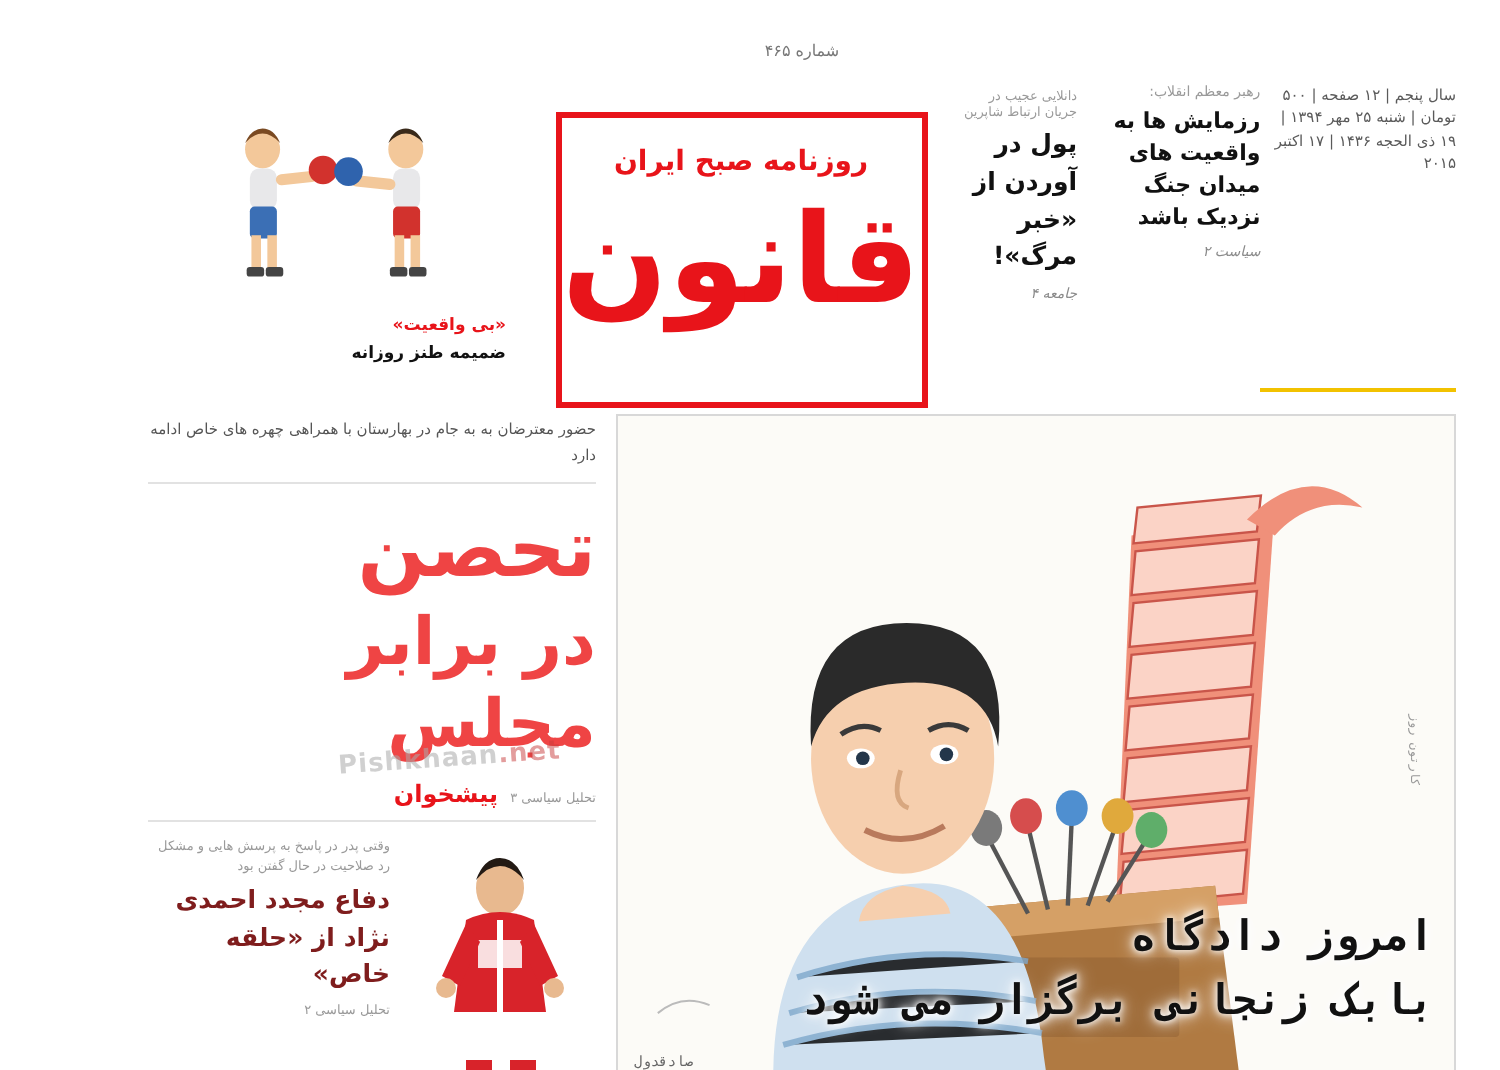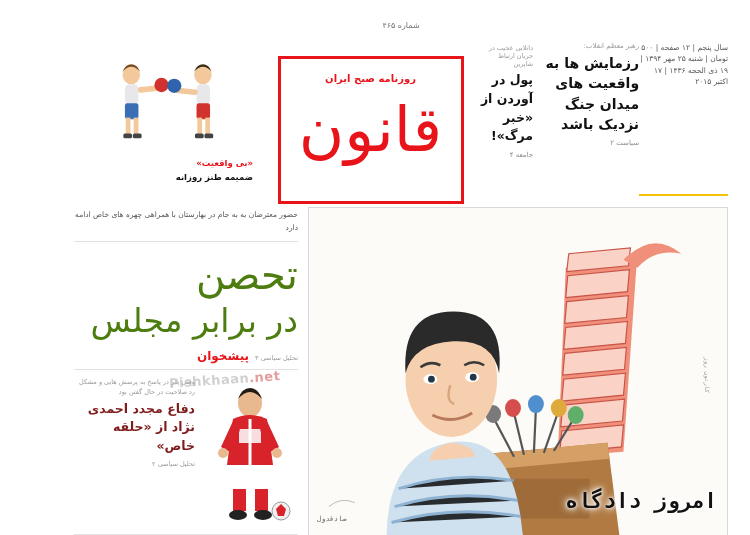--- a/index.html
+++ b/index.html
@@ -63,30 +63,31 @@
     letter-spacing: 0px;
   }
 
   .kicker {
     font-size: 7px;
     color: #9a9a9a;
     margin-bottom: 3px;
   }
 
   .mini-head {
-    font-size: 14px;
+    font-size: 11px;
     font-weight: bold;
     color: #111;
     line-height: 1.45;
     letter-spacing: -0.3px;
   }
   .mini-sub {
     font-size: 7px;
     color: #8a8a8a;
     margin-top: 5px;
+    font-style: italic;
   }
 
   .rule-y {
     border-top: 2px solid #f2c200;
     margin: 8px 0 7px 0;
   }
 
   .two-col {
     display: flex;
     flex-direction: row;
@@ -131,29 +132,29 @@
     flex-direction: column;
     align-items: center;
     justify-content: center;
     position: relative;
   }
   .logo-arc {
     position: absolute;
     top: 14px;
     width: 100%;
     text-align: center;
-    font-size: 10px;
+    font-size: 14px;
     color: #e8141a;
     font-weight: bold;
     letter-spacing: 1px;
   }
   .logo-word {
     font-size: 62px;
     color: #e8141a;
-    font-weight: normal;
+    font-weight: bold;
     line-height: 1;
     letter-spacing: -2px;
   }
 
   
   .mast-left {
     flex: 1;
     padding-top: 12px;
     padding-right: 6px;
     position: relative;
@@ -202,21 +203,21 @@
     font-size: 21px;
     font-weight: bold;
     color: #111;
     line-height: 1.5;
     letter-spacing: -0.5px;
     text-shadow: 0 0 6px #fff, 0 0 10px #fff, 0 0 3px #fff;
   }
   .art-sign {
     position: absolute;
     left: 8px;
-    bottom: 19px;
+    bottom: 6px;
     font-size: 7px;
     color: #666;
   }
   .art-side-label {
     position: absolute;
     right: 2px;
     top: 50%;
     transform: translateY(-50%) rotate(90deg);
     font-size: 6px;
     color: #999;
@@ -234,22 +235,22 @@
     font-size: 7.5px;
     color: #555;
     text-align: right;
     line-height: 1.7;
     border-bottom: 1px solid #e2e2e2;
     padding-bottom: 6px;
     margin-bottom: 8px;
   }
   .big-red {
     text-align: right;
-    color: #4d7c0f;
-    font-weight: normal;
+    color: #ef4444;
+    font-weight: bold;
     font-size: 40px;
     line-height: 1.25;
     letter-spacing: -1px;
   }
   .big-red .l2 { display: block; font-size: 33px; }
 
   .side-meta {
     display: flex;
     justify-content: flex-start;
     align-items: baseline;
@@ -435,20 +436,21 @@
           <path d="M156 158 q10 -6 20 0" stroke="#3a3a3a" stroke-width="2.6" fill="none"></path>
           <path d="M142 178 q-5 16 4 19" stroke="#d8a77f" stroke-width="2.4" fill="none"></path>
           <path d="M124 208 q20 10 40 -2" stroke="#b97a5c" stroke-width="3" fill="none"></path>
         </g>
 
         <path d="M20 300 q12 -10 26 -4" stroke="#bbb" stroke-width="1" fill="none"></path>
       </svg>
 
       <div class="art-headline">
         <span>امروز دادگاه</span><br>
+        <span>بابک زنجانی برگزار می شود</span>
       </div>
       <div class="art-sign">صادقدول</div>
       <div class="art-side-label">کارتون روز</div>
     </div>
 
     <div class="side-col">
 
       <div class="side-lead">حضور معترضان به به جام در بهارستان با همراهی چهره های خاص ادامه دارد</div>
 
       <div class="big-red">

